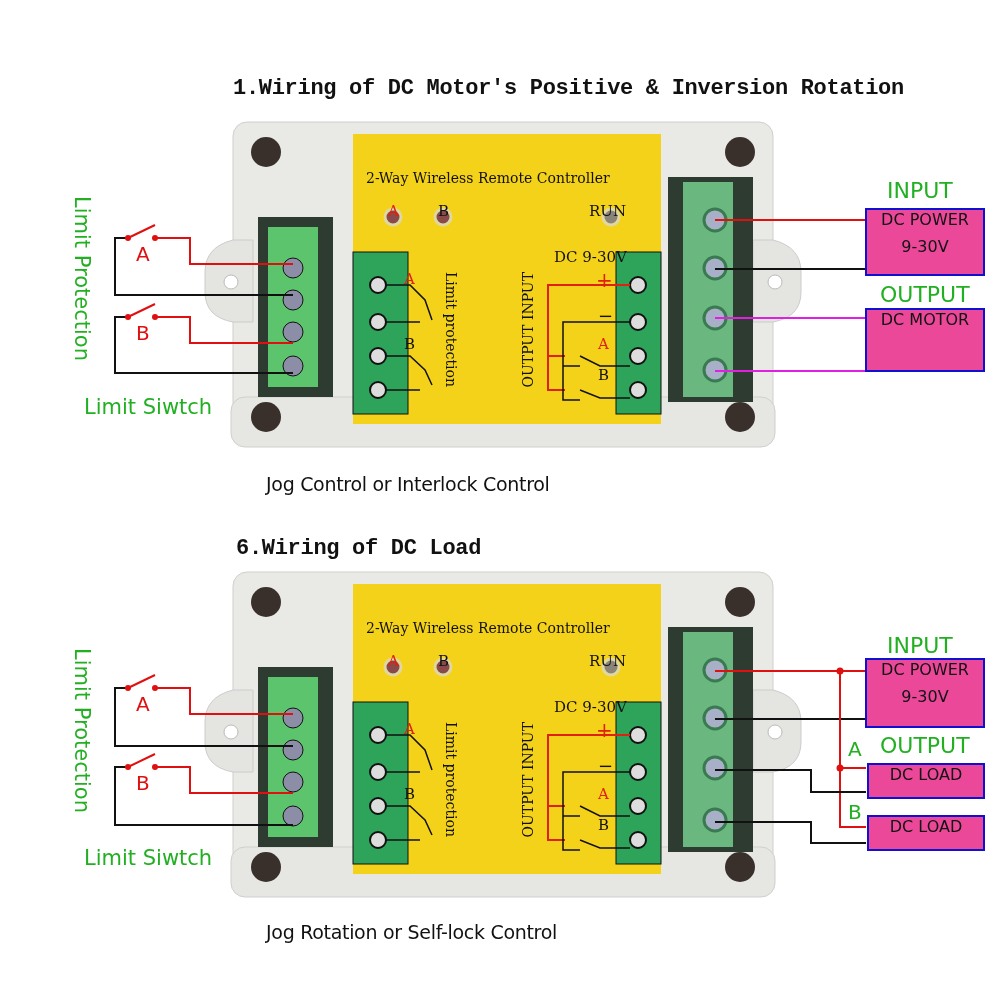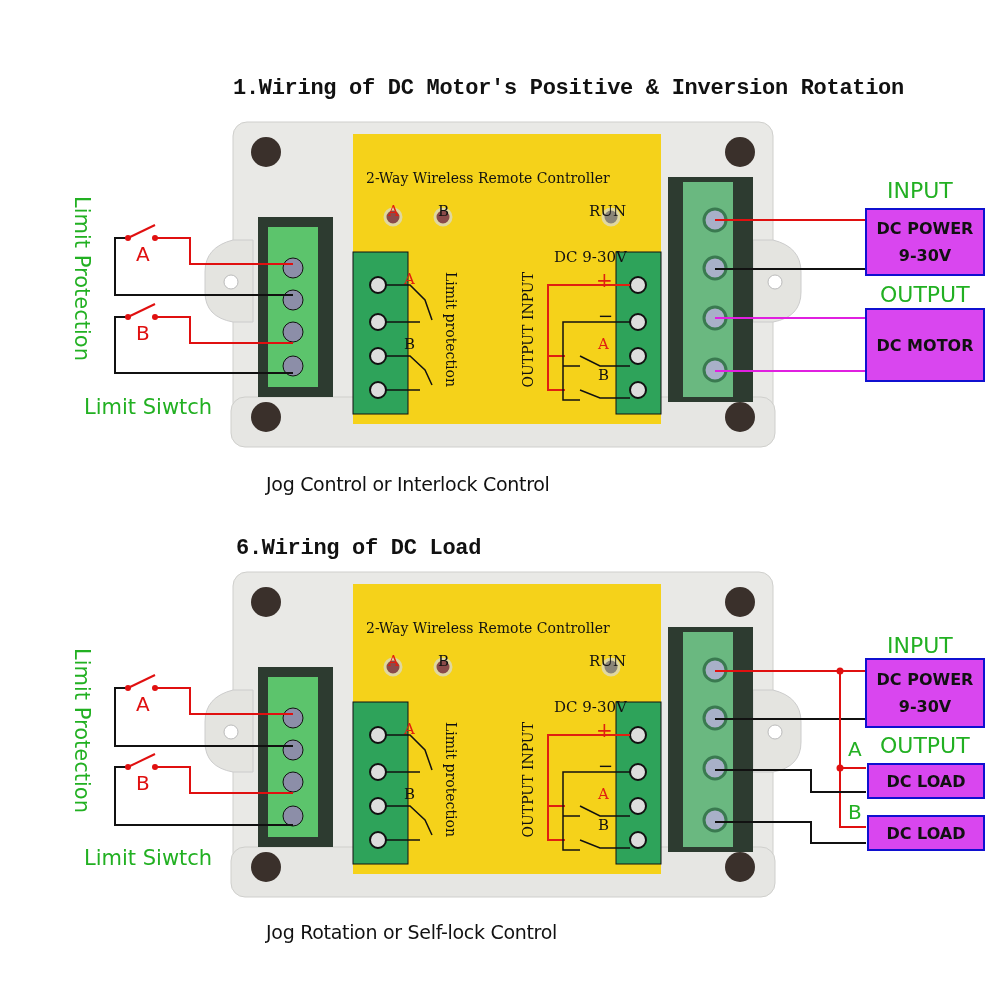--- a/index.html
+++ b/index.html
@@ -1,21 +1,21 @@
 <!DOCTYPE html>
 <html><head>
 <meta charset="utf-8">
 <style>
   html,body{margin:0;padding:0;background:#fff;}
   body{width:1000px;height:1000px;position:relative;overflow:hidden;font-family:"DejaVu Sans",sans-serif;}
   .title{position:absolute;font-family:Liberation Mono, monospace;font-weight:bold;font-size:22px;color:#111;white-space:nowrap;letter-spacing:-0.3px;}
   .caption{position:absolute;font-family:"DejaVu Sans",sans-serif;font-size:19px;color:#111;white-space:nowrap;letter-spacing:-0.3px;}
   .green{color:#22b022;font-family:"DejaVu Sans",sans-serif;position:absolute;white-space:nowrap;}
   .vert{writing-mode:vertical-rl;font-size:21px;}
-  .box{position:absolute;border:2px solid #1010d0;box-sizing:border-box;background:#d946ef;display:flex;flex-direction:column;align-items:center;justify-content:center;font-size:16px;color:#111;font-weight:bold;}
+  .box{position:absolute;border:2px solid #1010d0;box-sizing:border-box;background:#ec4899;display:flex;flex-direction:column;align-items:center;font-size:16px;color:#111;}
   .lbl{position:absolute;font-size:20px;white-space:nowrap;}
   svg{position:absolute;left:0;top:0;}
   .serif{font-family:"DejaVu Serif",serif;font-weight:normal;}
 </style>
 </head>
 <body>
 
 <div class="title" style="left:233px;top:76px;">1.Wiring of DC Motor's Positive &amp; Inversion Rotation</div>
 
 <svg width="1000" height="1000">
@@ -190,21 +190,21 @@
 <div class="green vert" style="left:70px;top:196px;">Limit Protection</div>
 <div class="lbl" style="left:136px;top:242px;color:#e01010;">A</div>
 <div class="lbl" style="left:136px;top:321px;color:#e01010;">B</div>
 <div class="green" style="left:84px;top:395px;font-size:21px;">Limit Siwtch</div>
 <div class="green" style="left:887px;top:178px;font-size:22px;">INPUT</div>
 <div class="box" style="left:865px;top:208px;width:120px;height:68px;">
   <span style="margin-bottom:8px;">DC POWER</span>
   <span>9-30V</span>
 </div>
 <div class="green" style="left:880px;top:282px;font-size:22px;">OUTPUT</div>
-<div class="box" style="left:865px;top:308px;width:120px;height:74px;">
+<div class="box" style="left:865px;top:308px;width:120px;height:64px;">
   <span>DC MOTOR</span>
 </div>
 <div class="caption" style="left:266px;top:473px;">Jog Control or Interlock Control</div>
 
 <div class="title" style="left:236px;top:536px;">6.Wiring of DC Load</div>
 
 <div class="serif" style="position:absolute;left:366px;top:620px;font-size:14px;color:#111;white-space:nowrap;">2-Way Wireless Remote Controller</div>
 <div class="serif" style="position:absolute;left:388px;top:652px;font-size:15px;color:#e02010;">A</div>
 <div class="serif" style="position:absolute;left:438px;top:652px;font-size:15px;color:#111;">B</div>
 <div class="serif" style="position:absolute;left:589px;top:652px;font-size:15px;color:#111;">RUN</div>

